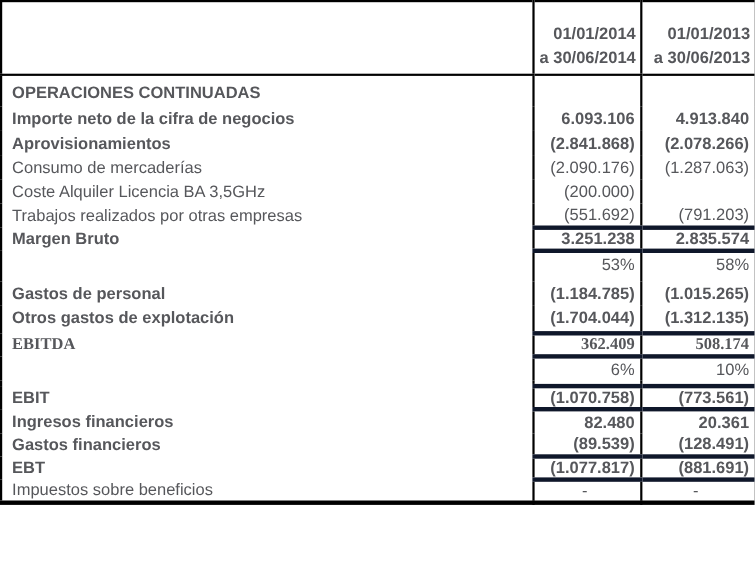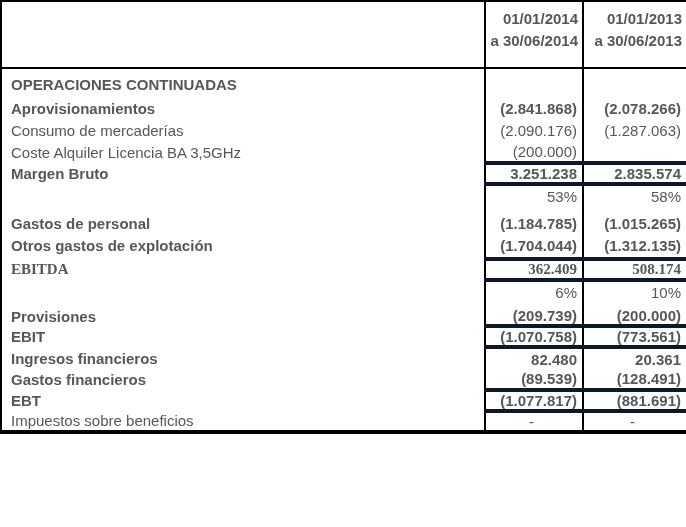--- a/index.html
+++ b/index.html
@@ -27,21 +27,21 @@
     font-size: 15px;
   }
   col.c-label { width: 484px; }
   col.c-2014  { width: 98px;  }
   col.c-2013  { width: 104px; }
 
   
   thead tr { height: 67px; }
   thead th {
     vertical-align: top;
-    padding-top: 6px;
+    padding-top: 18px;
     font-weight: bold;
     border-bottom: 2px solid #000;
     line-height: 22px;
     font-size: 15px;
   }
   thead th.vcol {
     border-left: 2px solid #000;
     text-align: right;
     padding-right: 4px;
   }
@@ -79,33 +79,43 @@
         </th>
       </tr>
     </thead>
     <tbody id="fin-body">
         <tr class="bold section" style="height: 29px; margin-left: 24px;">
           <td class="lbl">OPERACIONES CONTINUADAS</td>
           <td class="vcol"></td>
           <td class="vcol"></td>
         </tr>
         <tr class="bold" style="height: 22px;">
+          <td class="lbl">Importe neto de la cifra de negocios</td>
+          <td class="vcol">6.093.106</td>
+          <td class="vcol">4.913.840</td>
+        </tr>
+        <tr class="bold" style="height: 22px;">
           <td class="lbl">Aprovisionamientos</td>
           <td class="vcol">(2.841.868)</td>
           <td class="vcol">(2.078.266)</td>
         </tr>
         <tr style="height: 22px; padding-left: 16px;">
           <td class="lbl">Consumo de mercaderías</td>
           <td class="vcol">(2.090.176)</td>
           <td class="vcol">(1.287.063)</td>
         </tr>
         <tr style="height: 22px;">
           <td class="lbl">Coste Alquiler Licencia BA 3,5GHz</td>
           <td class="vcol">(200.000)</td>
           <td class="vcol"></td>
+        </tr>
+        <tr style="height: 22px;">
+          <td class="lbl">Trabajos realizados por otras empresas</td>
+          <td class="vcol">(551.692)</td>
+          <td class="vcol">(791.203)</td>
         </tr>
         <tr class="bold" style="height: 20px;">
           <td class="lbl">Margen Bruto</td>
           <td class="vcol lt">3.251.238</td>
           <td class="vcol lt">2.835.574</td>
         </tr>
         <tr style="height: 22px;">
           <td class="lbl"></td>
           <td class="vcol lt">53%</td>
           <td class="vcol lt">58%</td>
@@ -138,25 +148,20 @@
         <tr style="height: 22px;">
           <td class="lbl"></td>
           <td class="vcol lt">6%</td>
           <td class="vcol lt">10%</td>
         </tr>
         <tr style="height: 5px;">
           <td class="lbl"></td>
           <td class="vcol"></td>
           <td class="vcol"></td>
         </tr>
-        <tr class="bold" style="height: 18px;">
-          <td class="lbl">Provisiones</td>
-          <td class="vcol">(209.739)</td>
-          <td class="vcol">(200.000)</td>
-        </tr>
         <tr class="bold" style="height: 20px;">
           <td class="lbl">EBIT</td>
           <td class="vcol lt">(1.070.758)</td>
           <td class="vcol lt">(773.561)</td>
         </tr>
         <tr class="bold" style="height: 22px;">
           <td class="lbl">Ingresos financieros</td>
           <td class="vcol lt">82.480</td>
           <td class="vcol lt">20.361</td>
         </tr>

